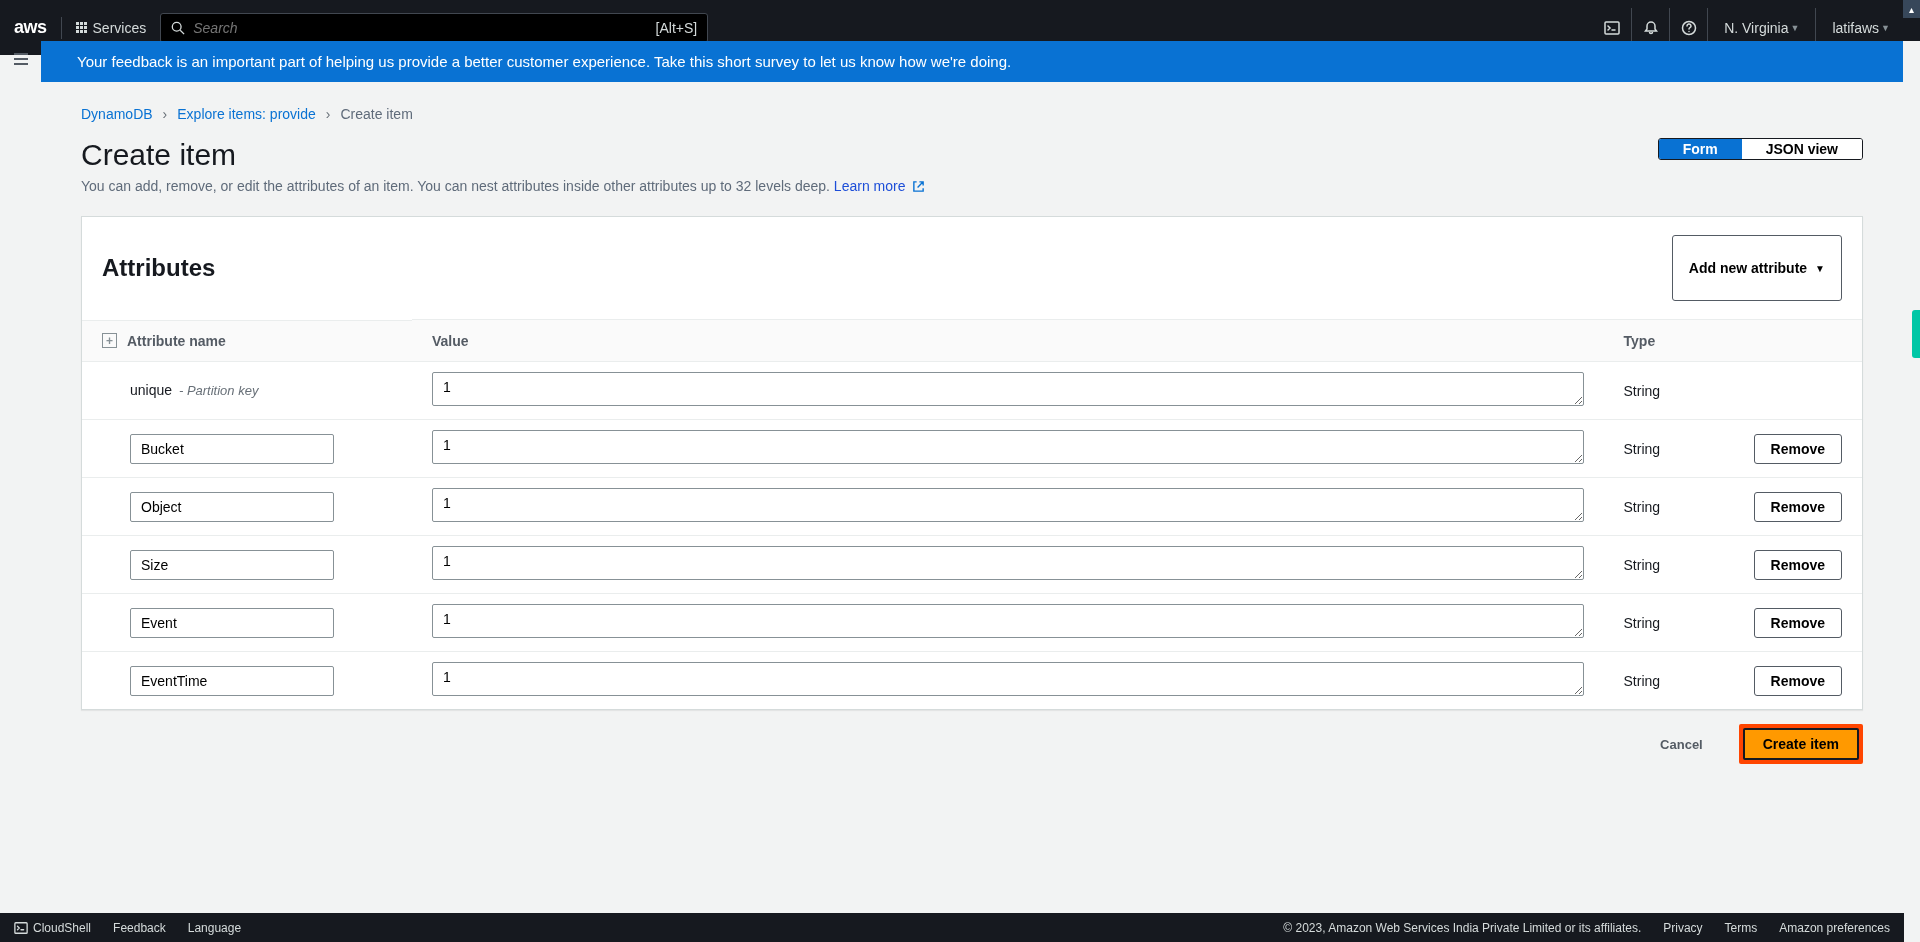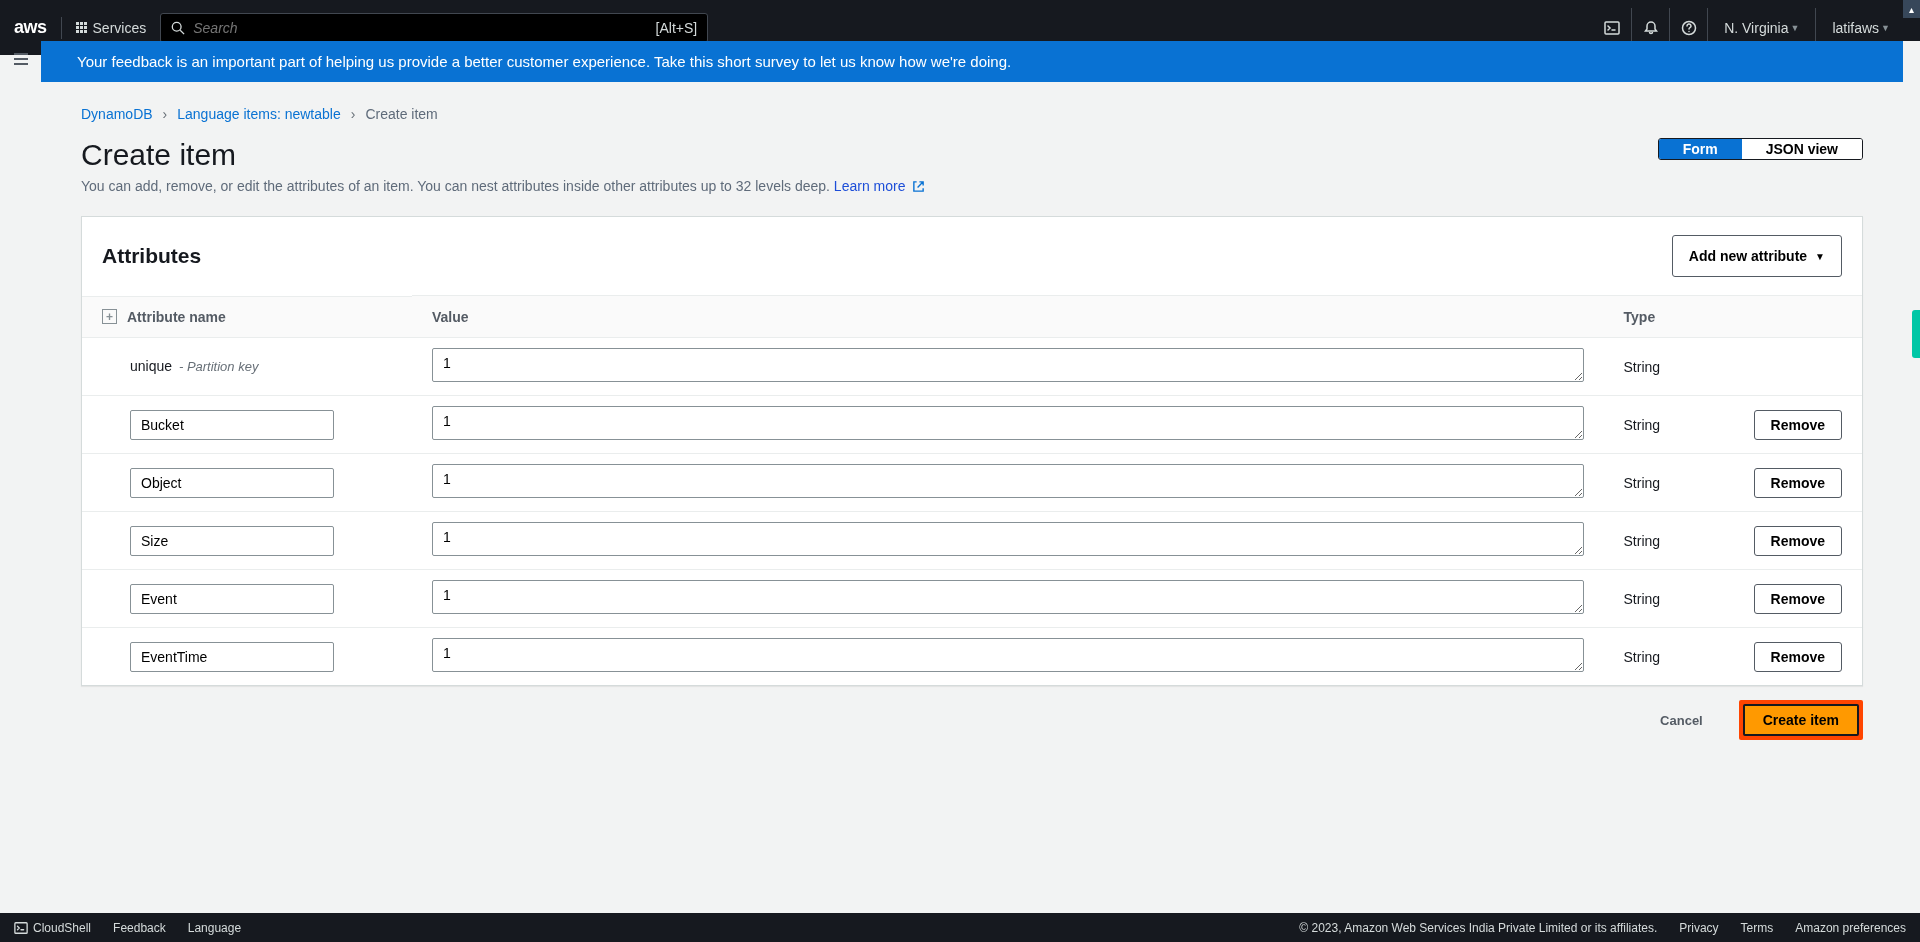--- a/index.html
+++ b/index.html
@@ -94,23 +94,23 @@
   .subtitle { color:#5f6b7a; font-size:14px; margin-bottom:22px; }
   .subtitle a { color:#1d4ed8; text-decoration:none; }
   .ext-link-icon { width:13px; height:13px; display:inline-block; margin-left:3px; vertical-align:-2px; }
   .card {
     background:#fff; border:1px solid #d5dbdb; box-shadow:0 1px 1px rgba(0,0,0,.06);
   }
   .card-header {
     display:flex; align-items:center; justify-content:space-between;
     padding:18px 20px;
   }
-  .card-title { font-size:21px; font-weight:700; }
+  .card-title { font-size:24px; font-weight:700; }
   .add-attr-btn {
-    display:flex; align-items:center; gap:8px; padding:12px 16px;
+    display:flex; align-items:center; gap:8px; padding:24px 16px;
     border:1px solid #545b64; background:#fff; border-radius:3px;
     font-weight:700; font-size:14px; cursor:pointer;
   }
   .add-attr-btn .caret { font-size:10px; }
   table.attrs { width:100%; border-collapse:collapse; }
   table.attrs thead th {
     text-align:left; font-weight:700; font-size:14px; color:#545b64;
     padding:12px 20px; border-top:1px solid #eaeded; border-bottom:1px solid #eaeded;
     background:#fafafa;
   }
@@ -149,21 +149,21 @@
     color:#545b64; cursor:pointer; padding:8px 16px;
   }
   .create-btn-wrap {
     background:#ff4500; padding:4px; border-radius:2px;
   }
   .create-btn {
     background:#ff9900; border:2px solid #16191f; border-radius:2px;
     padding:6px 18px; font-weight:700; font-size:14px; cursor:pointer;
   }
   .bottombar {
-    position:absolute; left:0; right:0; bottom:0; height:29px;
+    position:absolute; left:0; right:16px; bottom:0; height:29px;
     background:#16191f; color:#d5dbdb; display:flex; align-items:center;
     padding:0 14px; font-size:12px;
   }
   .bottombar .left { display:flex; gap:22px; align-items:center; }
   .bottombar .left span { display:flex; align-items:center; gap:5px; cursor:pointer; }
   .bottombar .right { margin-left:auto; display:flex; gap:22px; }
   .bottombar .right span { cursor:pointer; }
   .cloudshell-icon { width:14px; height:14px; }
   .right-scroll {
     position:absolute; right:0; top:41px; bottom:29px; width:17px; background:#f2f3f3;
@@ -242,21 +242,21 @@
 </div>
 
 <div class="main-area">
   <div class="feedback-banner">
     <span>Your feedback is an important part of helping us provide a better customer experience. Take this short survey to let us know how we're doing.</span>
   </div>
   <div class="content">
     <div class="breadcrumbs">
       <a>DynamoDB</a>
       <span class="sep">›</span>
-      <a>Language items: newtable</a>
+      <a>Explore items: provide</a>
       <span class="sep">›</span>
       <span class="current">Create item</span>
     </div>
 
     <div class="titlebar">
       <h1 class="page-title">Create item</h1>
       <div class="toggle-group">
         <button class="toggle-btn active">Form</button>
         <button class="toggle-btn">JSON view</button>
       </div>

